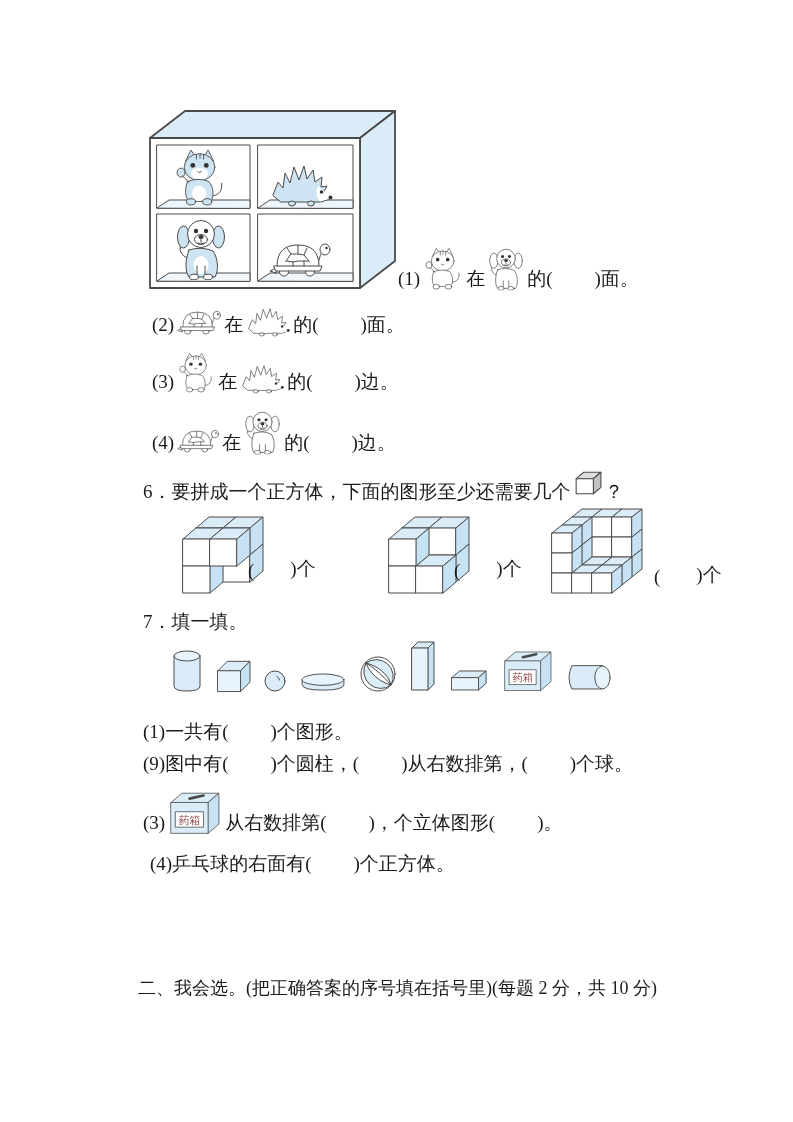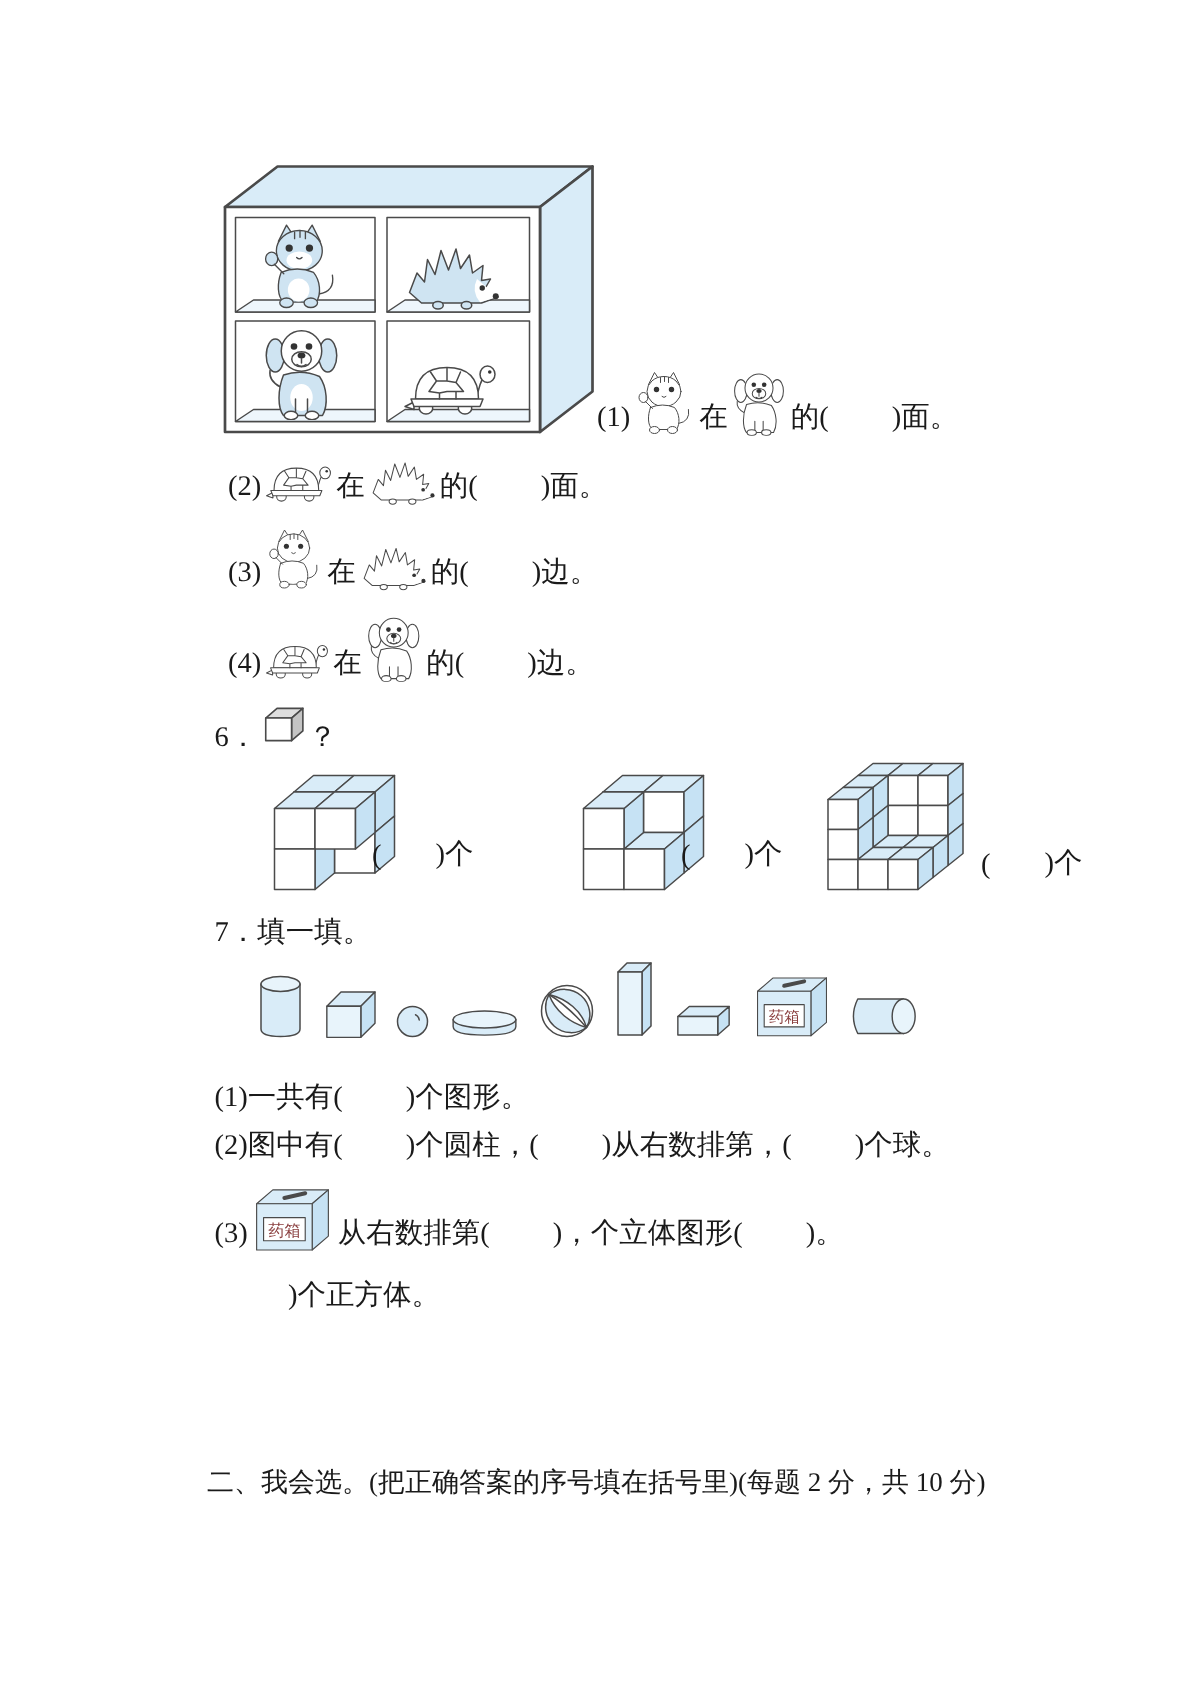--- a/index.html
+++ b/index.html
@@ -167,20 +167,21 @@
   <svg width="37" height="45" viewBox="0 0 52 62" style="--af:#ffffff">
       <use href="#sym-dog"></use>
     </svg>
   <span>的(</span>
   <span class="blank"></span>
   <span>)边。</span>
 </div>
 
 <div class="line abs" style="left:143px;top:470px">
   <span>6．</span>
+  <span>要拼成一个正方体，下面的图形至少还需要几个</span>
   <svg width="28" height="26" viewBox="0 0 26 24" style="margin-bottom:8px">
       <use href="#sym-unitcube"></use>
     </svg>
   <span>？</span>
 </div>
 
 <svg class="abs" style="left:178px;top:514px" width="92" height="84" viewBox="0 0 92 84">
   <polygon class="ft st" points="18,14 31,3 58,3 45,14"></polygon>
   <polygon class="ft st" points="45,14 58,3 85,3 72,14"></polygon>
   <rect class="ff st" x="18" y="14" width="27" height="27"></rect>
@@ -308,21 +309,21 @@
   </svg>
 </div>
 
 <div class="line abs" style="left:143px;top:720px">
   <span>(1)一共有(</span>
   <span class="blank"></span>
   <span>)个图形。</span>
 </div>
 
 <div class="line abs" style="left:143px;top:752px">
-  <span>(2)图中有(</span>
+  <span>(9)图中有(</span>
   <span class="blank"></span>
   <span>)个圆柱，(</span>
   <span class="blank"></span>
   <span>)从右数排第，(</span>
   <span class="blank"></span>
   <span>)个球。</span>
 </div>
 
 <div class="line abs" style="left:143px;top:790px">
   <span>(3)</span>
@@ -330,19 +331,20 @@
       <use href="#sym-medbox"></use>
     </svg>
   <span>从右数排第(</span>
   <span class="blank"></span>
   <span>)，个立体图形(</span>
   <span class="blank"></span>
   <span>)。</span>
 </div>
 
 <div class="line abs" style="left:150px;top:852px">
+  <span>(4)乒乓球的右面有(</span>
   <span class="blank"></span>
   <span>)个正方体。</span>
 </div>
 
 <div class="heading abs" style="left:138px;top:976px">
   <span>二、我会选。(把正确答案的序号填在括号里)(每题 2 分，共 10 分)</span>
 </div>
 
 </body></html>

